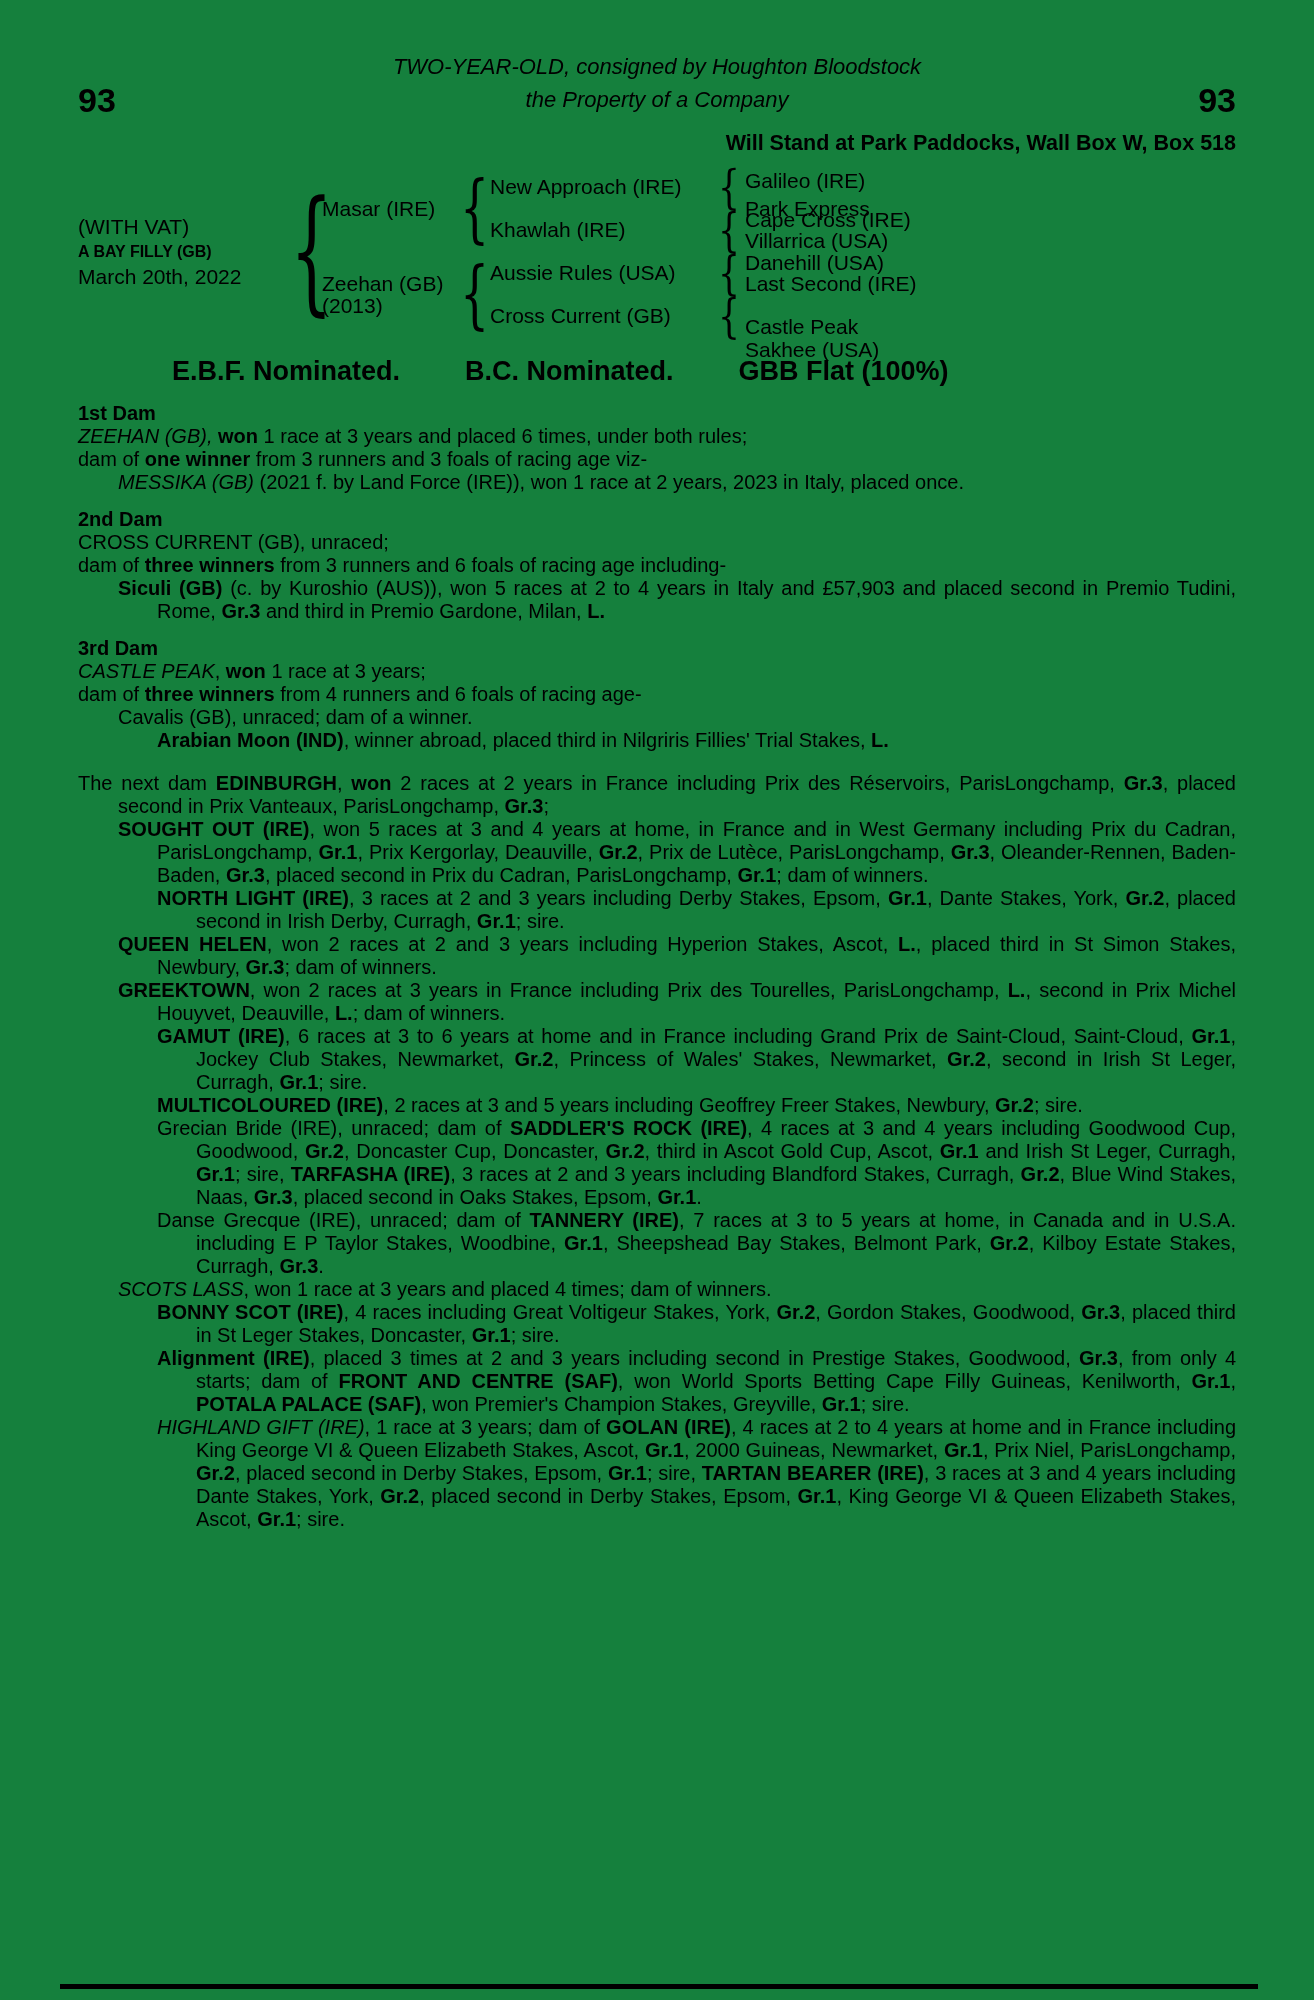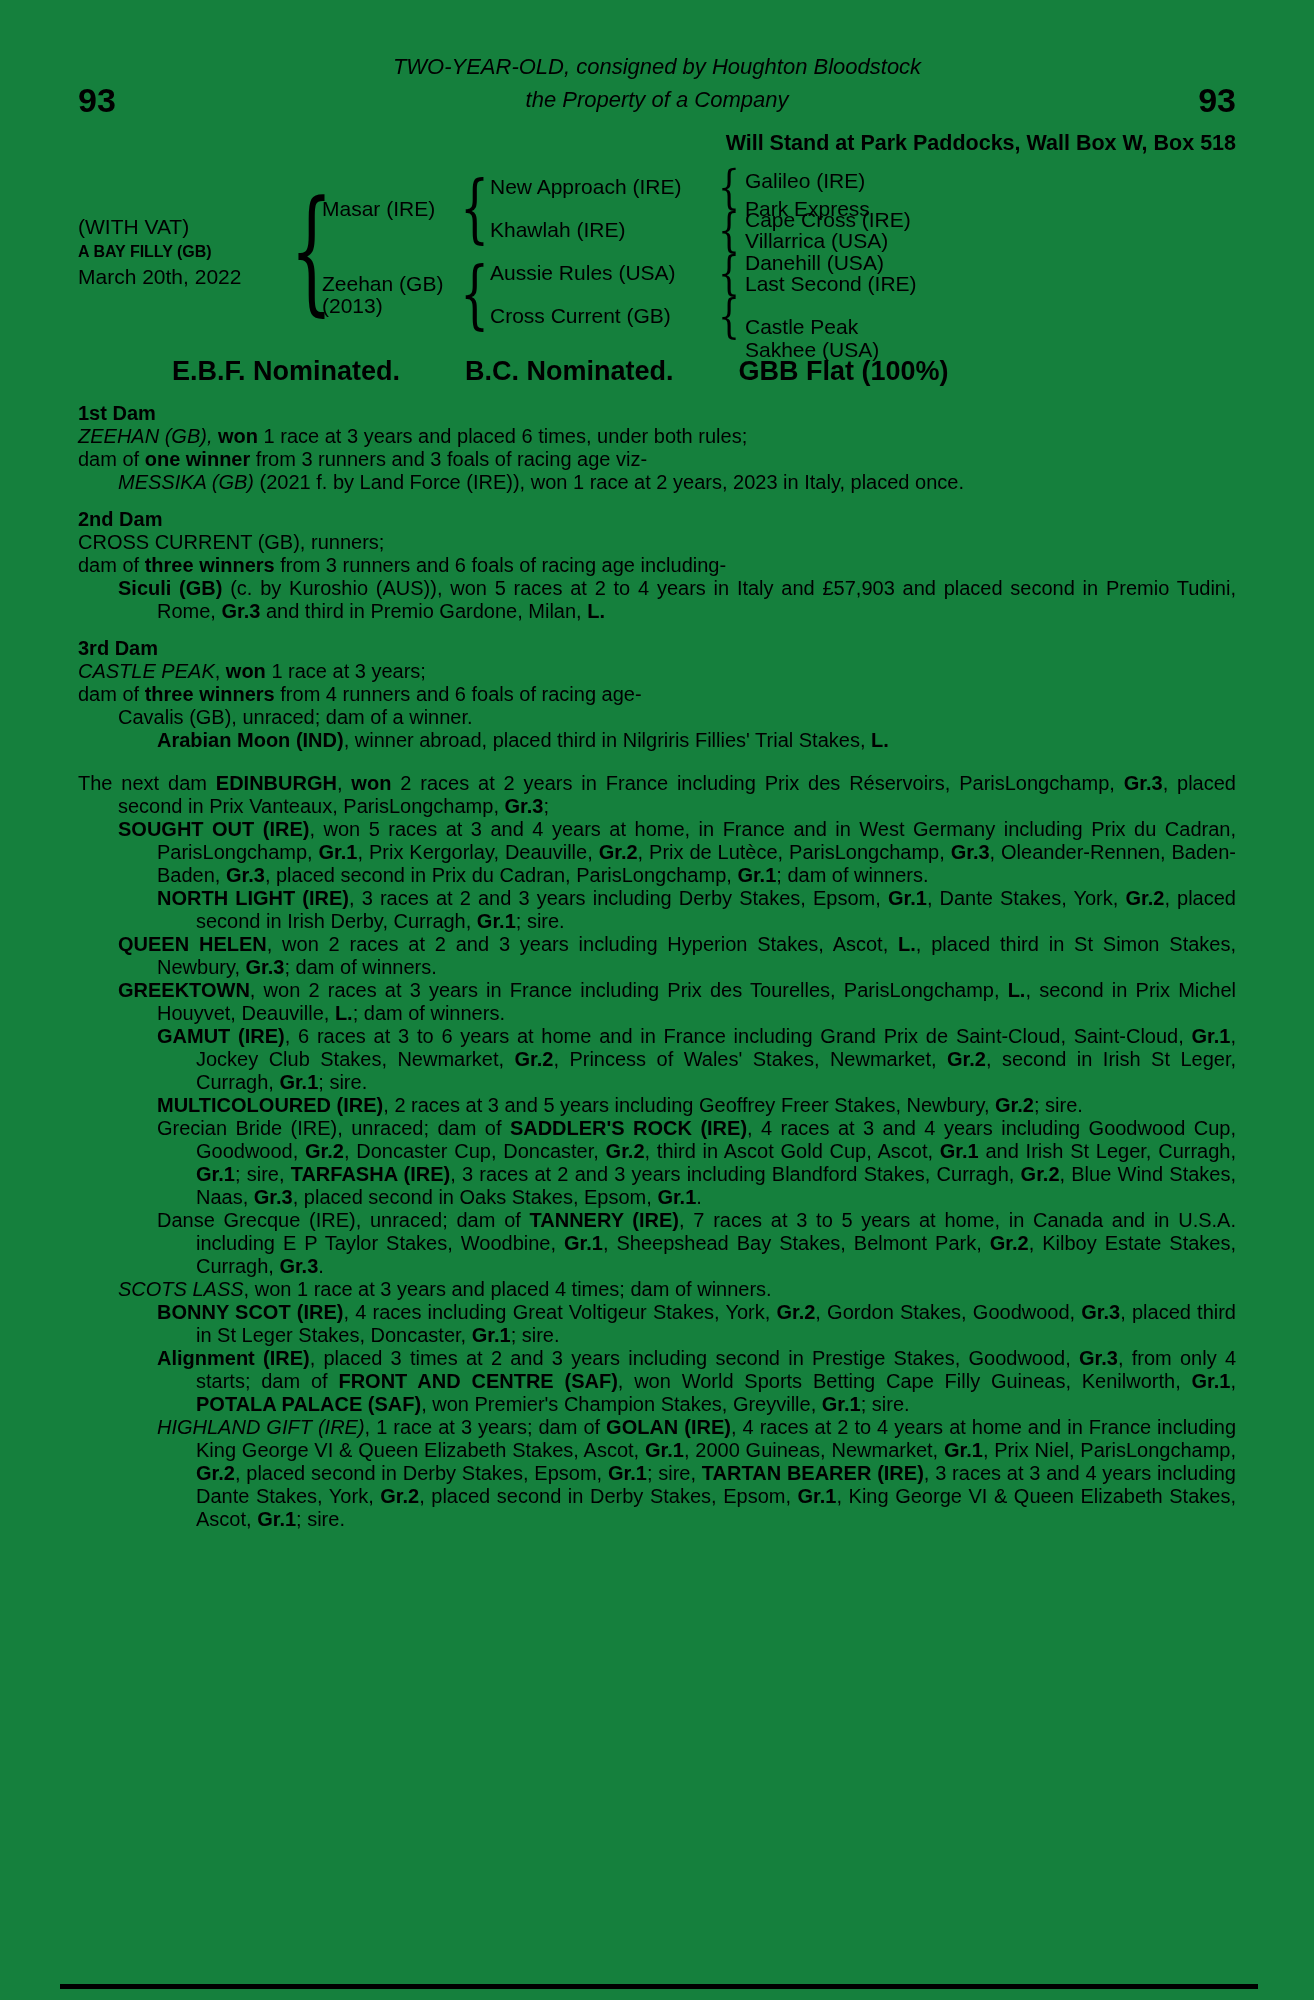--- a/index.html
+++ b/index.html
@@ -111,21 +111,21 @@
     <span>B.C. Nominated.</span>
     <span>GBB Flat (100%)</span>
   </div>
 
   <div class="bodytext">
       <div class="para h"><span>1st Dam</span></div>
       <div class="para p0"><span class="i">ZEEHAN (GB),</span><span> </span><span class="b">won</span><span> 1 race at 3 years and placed 6 times, under both rules;</span></div>
       <div class="para p0"><span>dam of </span><span class="b">one winner</span><span> from 3 runners and 3 foals of racing age viz-</span></div>
       <div class="para p1"><span class="i">MESSIKA (GB)</span><span> (2021 f. by Land Force (IRE)), won 1 race at 2 years, 2023 in Italy, placed once.</span></div>
       <div class="para h"><span>2nd Dam</span></div>
-      <div class="para p0"><span>CROSS CURRENT (GB), runners;</span></div>
+      <div class="para p0"><span>CROSS CURRENT (GB), unraced;</span></div>
       <div class="para p0"><span>dam of </span><span class="b">three winners</span><span> from 3 runners and 6 foals of racing age including-</span></div>
       <div class="para p1"><span class="b">Siculi (GB)</span><span> (c. by Kuroshio (AUS)), won 5 races at 2 to 4 years in Italy and £57,903 and placed second in Premio Tudini, Rome, </span><span class="b">Gr.3</span><span> and third in Premio Gardone, Milan, </span><span class="b">L.</span></div>
       <div class="para h"><span>3rd Dam</span></div>
       <div class="para p0"><span class="i">CASTLE PEAK</span><span>, </span><span class="b">won</span><span> 1 race at 3 years;</span></div>
       <div class="para p0"><span>dam of </span><span class="b">three winners</span><span> from 4 runners and 6 foals of racing age-</span></div>
       <div class="para p1"><span>Cavalis (GB), unraced; dam of a winner.</span></div>
       <div class="para p2"><span class="b">Arabian Moon (IND)</span><span>, winner abroad, placed third in Nilgriris Fillies' Trial Stakes, </span><span class="b">L.</span></div>
       <div class="para p0 mt"><span>The next dam </span><span class="b">EDINBURGH</span><span>, </span><span class="b">won</span><span> 2 races at 2 years in France including Prix des Réservoirs, ParisLongchamp, </span><span class="b">Gr.3</span><span>, placed second in Prix Vanteaux, ParisLongchamp, </span><span class="b">Gr.3</span><span>;</span></div>
       <div class="para p1"><span class="b">SOUGHT OUT (IRE)</span><span>, won 5 races at 3 and 4 years at home, in France and in West Germany including Prix du Cadran, ParisLongchamp, </span><span class="b">Gr.1</span><span>, Prix Kergorlay, Deauville, </span><span class="b">Gr.2</span><span>, Prix de Lutèce, ParisLongchamp, </span><span class="b">Gr.3</span><span>, Oleander-Rennen, Baden-Baden, </span><span class="b">Gr.3</span><span>, placed second in Prix du Cadran, ParisLongchamp, </span><span class="b">Gr.1</span><span>; dam of winners.</span></div>
       <div class="para p2"><span class="b">NORTH LIGHT (IRE)</span><span>, 3 races at 2 and 3 years including Derby Stakes, Epsom, </span><span class="b">Gr.1</span><span>, Dante Stakes, York, </span><span class="b">Gr.2</span><span>, placed second in Irish Derby, Curragh, </span><span class="b">Gr.1</span><span>; sire.</span></div>

